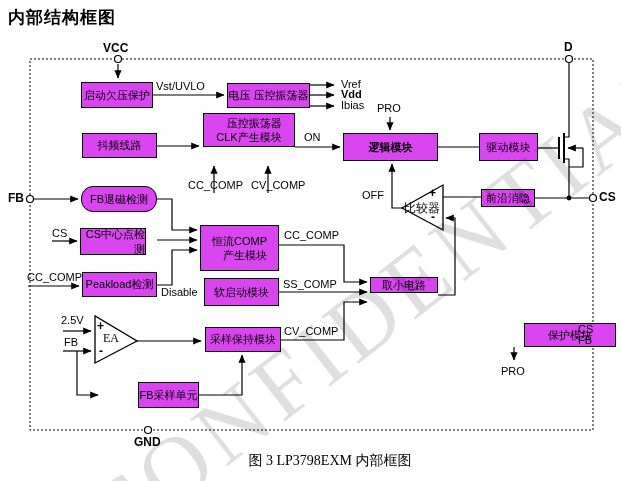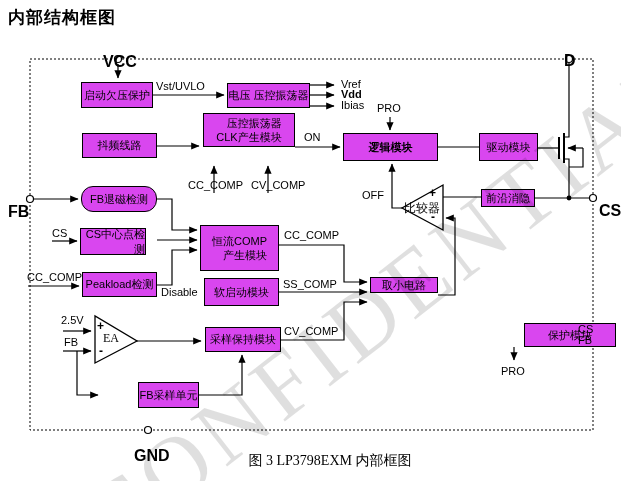--- a/index.html
+++ b/index.html
@@ -8,21 +8,21 @@
     font-family:"Liberation Sans","DejaVu Sans",sans-serif;color:#000;
   }
   #wires{position:absolute;left:0;top:0;z-index:1;}
   .box{
     position:absolute;z-index:2;border:1.2px solid #000;background:#d946ef;
     display:flex;align-items:center;justify-content:center;
     font-size:11px;line-height:1.3;text-align:right;white-space:pre-line;
     box-sizing:border-box;
   }
   .lbl{position:absolute;z-index:3;font-size:11px;line-height:1;white-space:nowrap;}
-  .pin{position:absolute;z-index:3;font-size:16px;font-weight:bold;line-height:1;white-space:nowrap;margin-top:12px;}
+  .pin{position:absolute;z-index:3;font-size:12px;font-weight:bold;line-height:1;white-space:nowrap;}
   .sign{position:absolute;z-index:3;font-size:12px;font-weight:bold;line-height:1;}
   .tri-lbl{position:absolute;z-index:3;font-size:12px;line-height:1;white-space:nowrap;font-family:Liberation Serif, serif;}
   #page-title{
     position:absolute;left:8px;top:6px;z-index:3;
     font-size:17px;font-weight:bold;letter-spacing:1px;
   }
   #caption{
     position:absolute;left:160px;top:452px;width:340px;z-index:3;text-align:center;
     font-family:"Liberation Serif","DejaVu Serif",serif;font-size:14px;
   }

